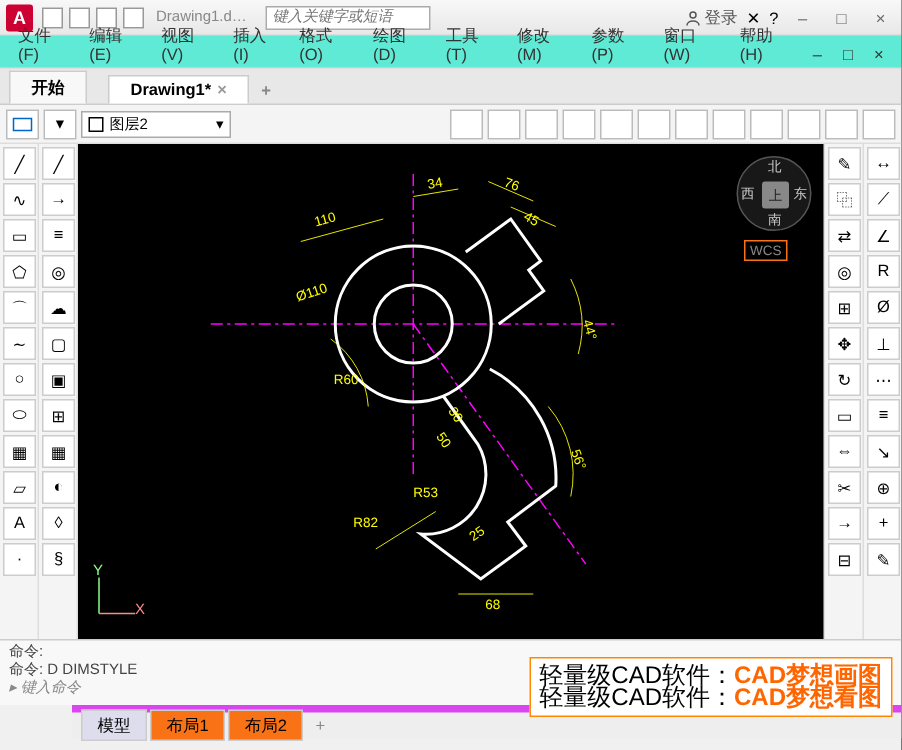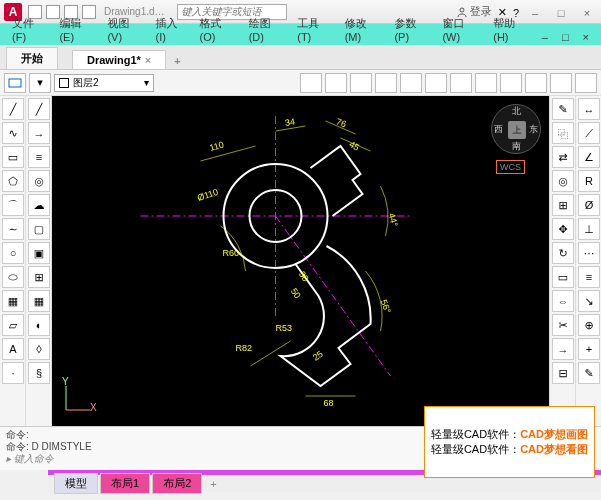--- a/index.html
+++ b/index.html
@@ -41,24 +41,24 @@
 .compass span { position: absolute; }
 .compass .n { top: 0; left: 20px; } .compass .s { bottom: 0; left: 20px; }
 .compass .w { left: 2px; top: 18px; } .compass .e { right: 2px; top: 18px; }
 .compass .c { top: 16px; left: 16px; width: 18px; height: 18px; background:#888; border-radius:2px; text-align:center; line-height:18px; color:#222;}
 .wcs { position: absolute; top: 64px; right: 24px; color: #888; font-size: 9px; border:1px solid #f97316; padding:1px 3px;}
 
 .cmdarea { height: 44px; background: #f8f8f8; border-top: 1px solid #ccc; font-size: 10px; padding: 2px 6px; color: #444; font-family: monospace; }
 .cmdarea .line { line-height: 12px; }
 
 .statusbar { height: 22px; background: #eee; border-top: 5px solid #d946ef; display: flex; align-items: center; padding: 0 6px; gap: 2px; font-size: 11px; margin-left: 48px; }
-.statusbar .stab { padding: 2px 10px; border: 1px solid #ccc; background: #ec4899; }
+.statusbar .stab { padding: 2px 10px; border: 1px solid #ccc; background: #f97316; }
 .statusbar .stab.active { background: #dde; }
 
-.watermark { position: absolute; right: 6px; bottom: 22px; background: #fff; border: 1px solid #f80; padding: 20px 6px; font-size: 11px; line-height: 15px; }
+.watermark { position: absolute; right: 6px; bottom: 22px; background: #fff; border: 1px solid #f80; padding: 4px 6px; font-size: 16px; line-height: 15px; }
 .watermark b { color: #f60; }
 
 svg text { font-size: 9px; fill: #ff0; }
 </style>
 </head>
 <body>
 
 <div class="titlebar">
   <div class="app-logo">A</div>
   <div class="tb-icons">

